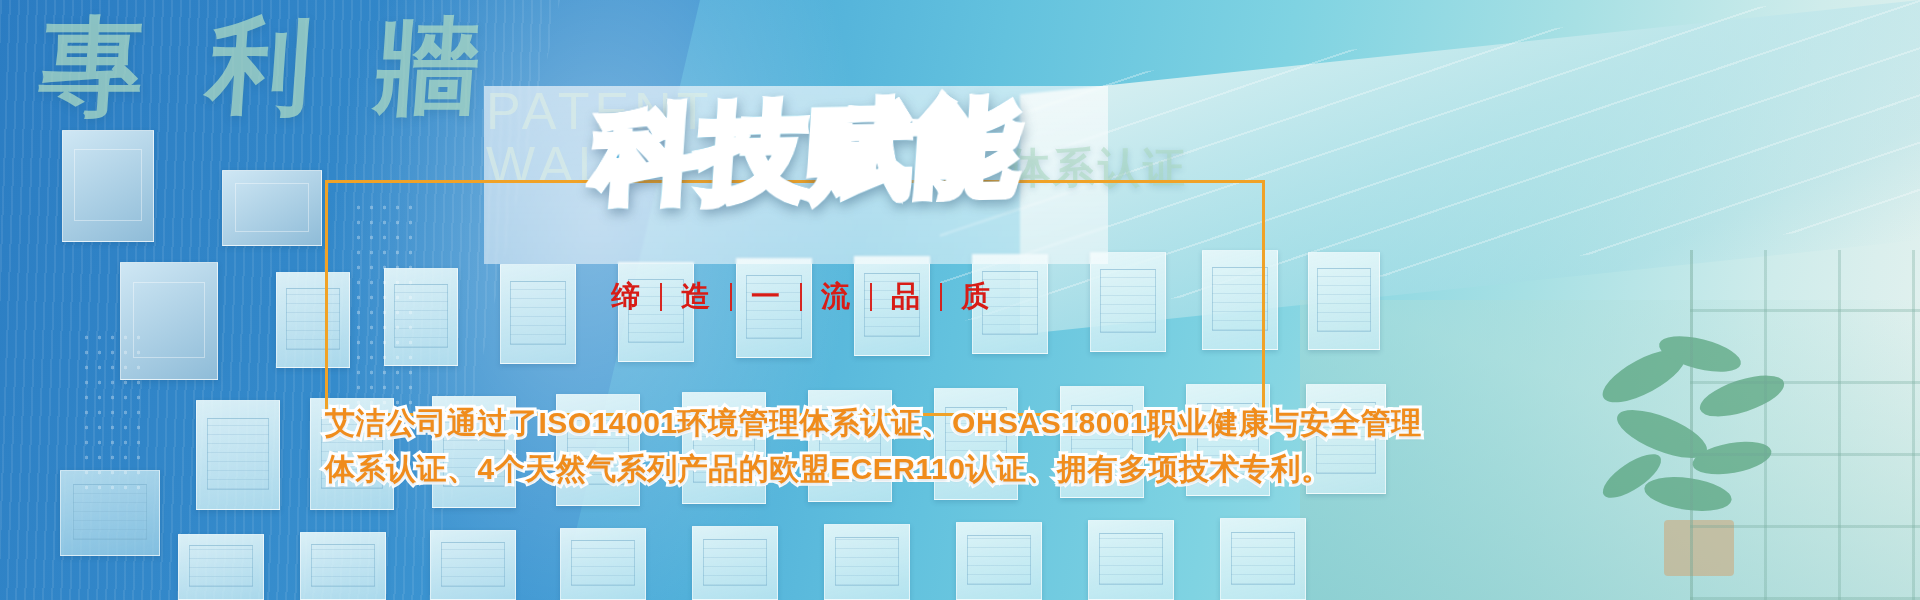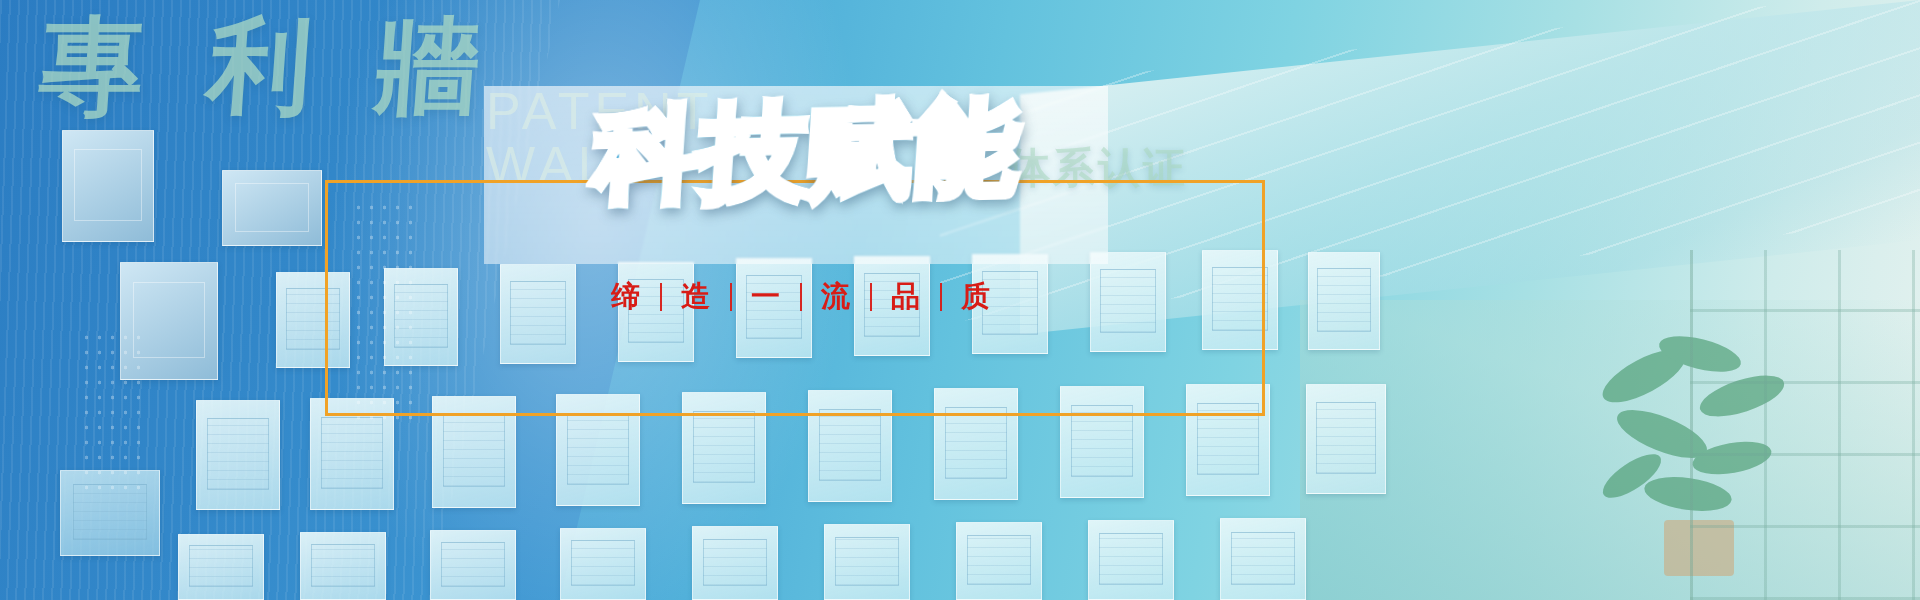--- a/index.html
+++ b/index.html
@@ -261,14 +261,18 @@
     <span class="q-sep"></span>
     <span class="q-ch">一</span>
     <span class="q-sep"></span>
     <span class="q-ch">流</span>
     <span class="q-sep"></span>
     <span class="q-ch">品</span>
     <span class="q-sep"></span>
     <span class="q-ch">质</span>
   </div>
 
+  <div class="body-text">
+    <span class="ln">艾洁公司通过了ISO14001环境管理体系认证、OHSAS18001职业健康与安全管理</span>
+    <span class="ln">体系认证、4个天然气系列产品的欧盟ECER110认证、拥有多项技术专利。</span>
+  </div>
 
 </div>
 
 </body></html>

